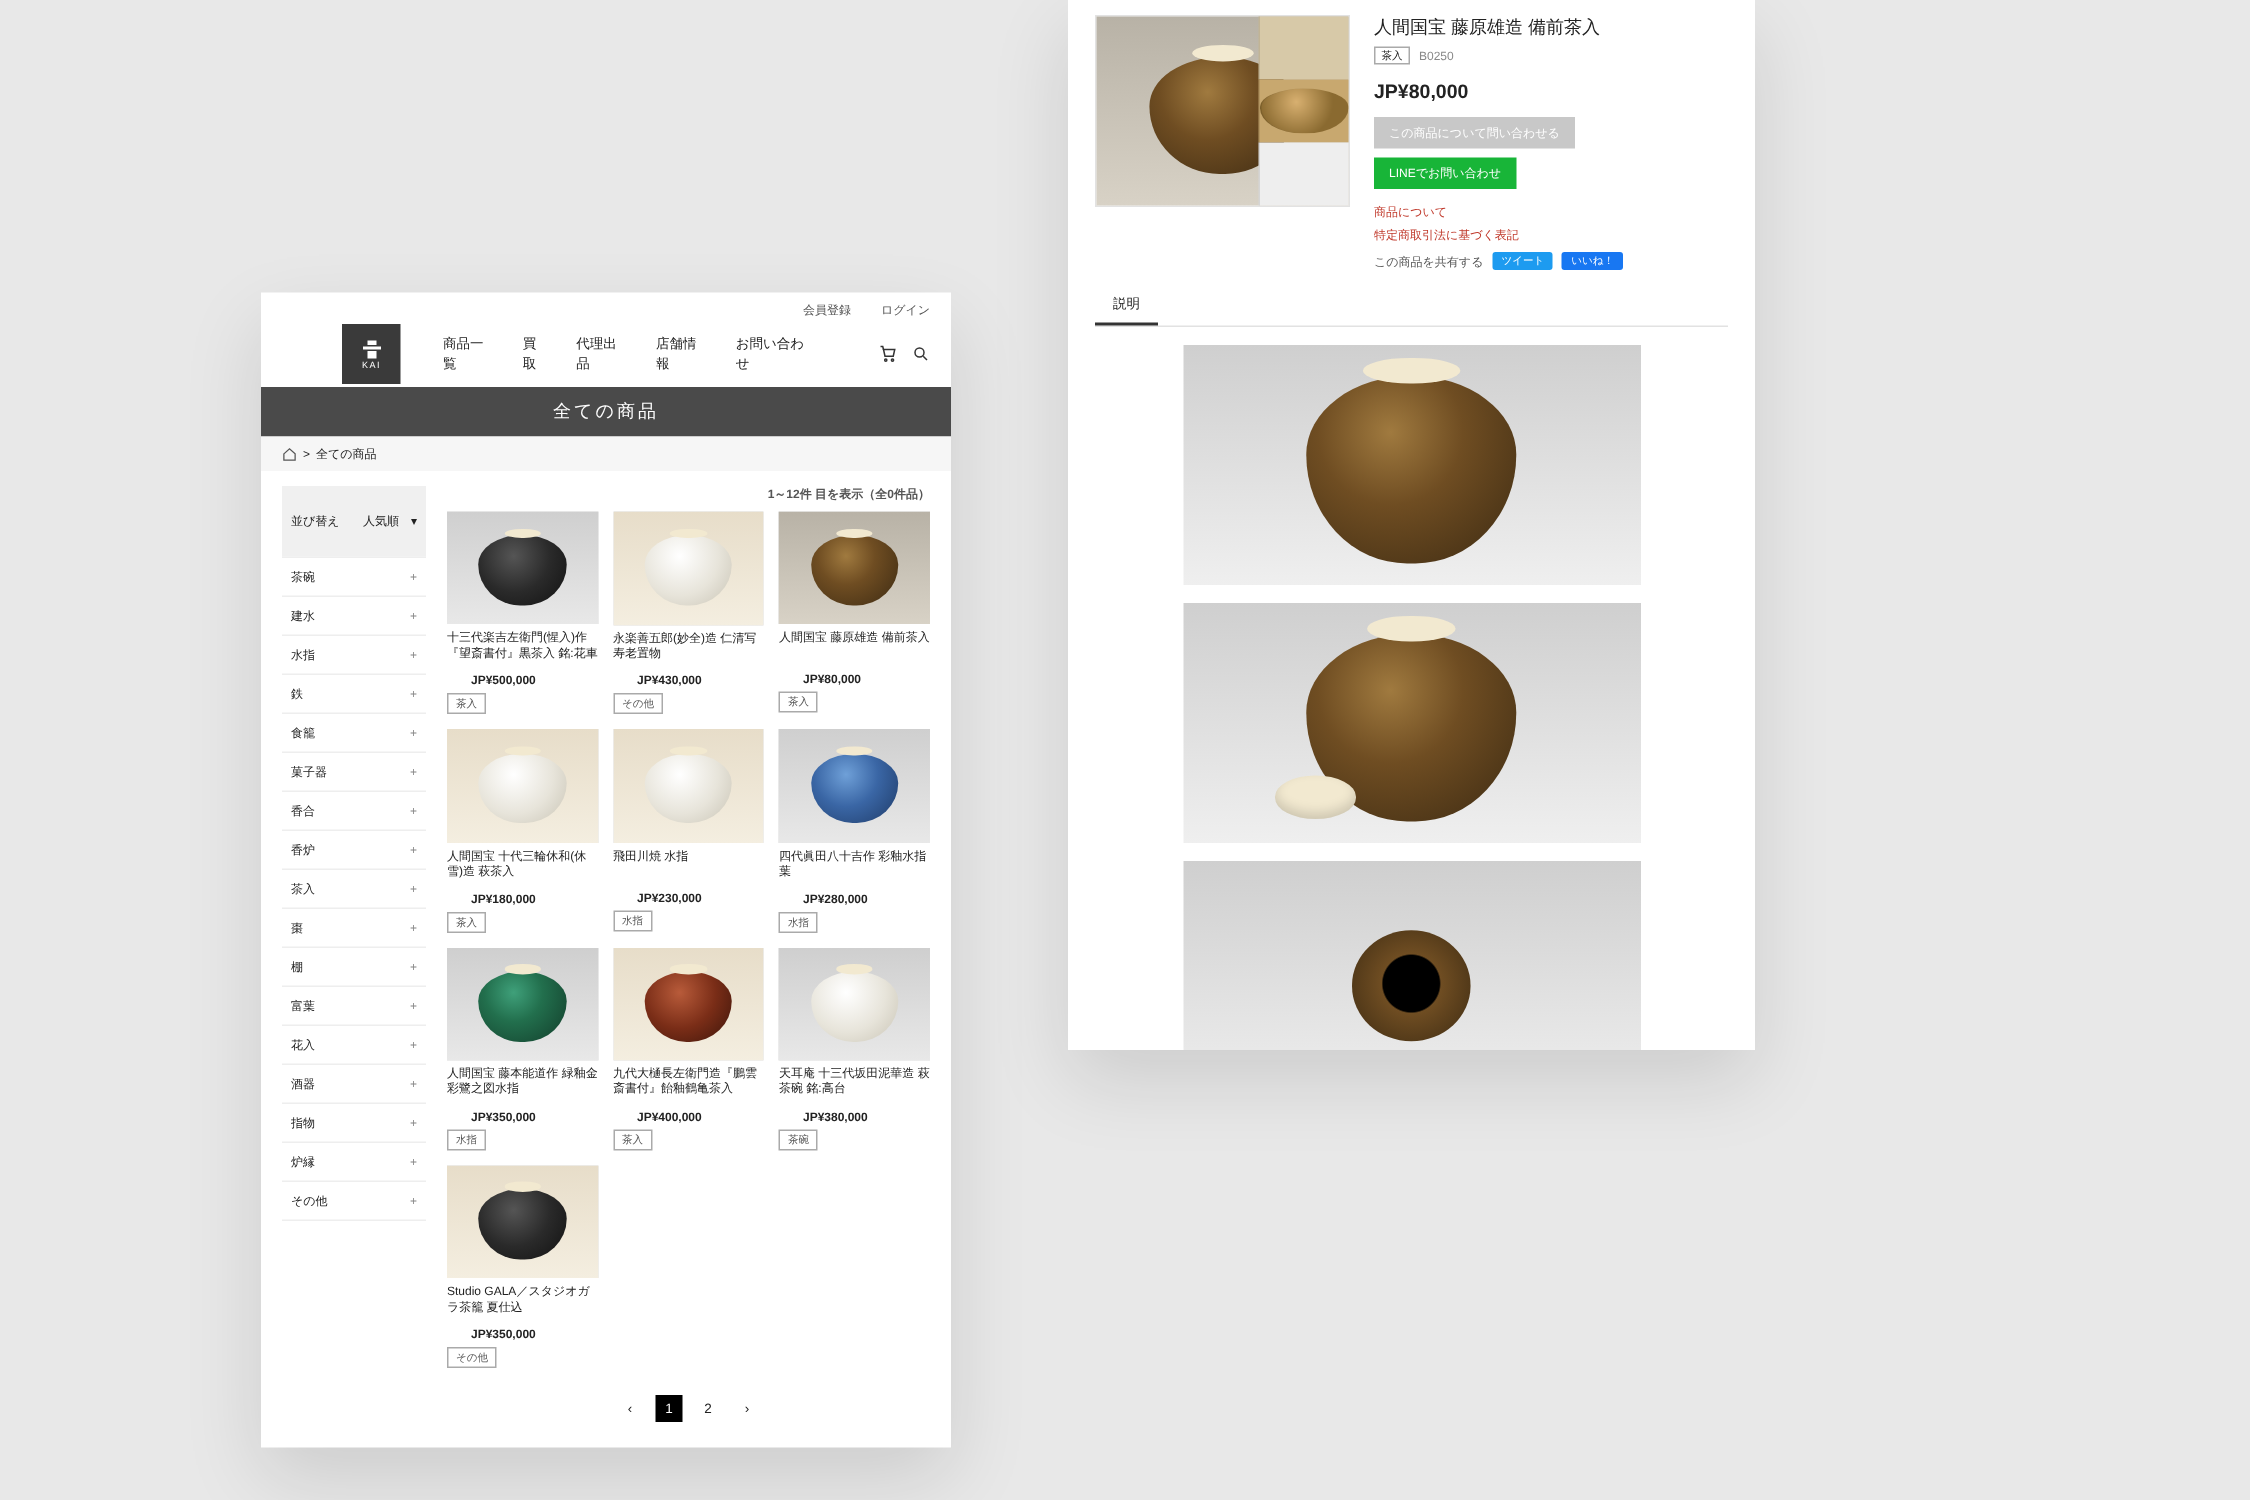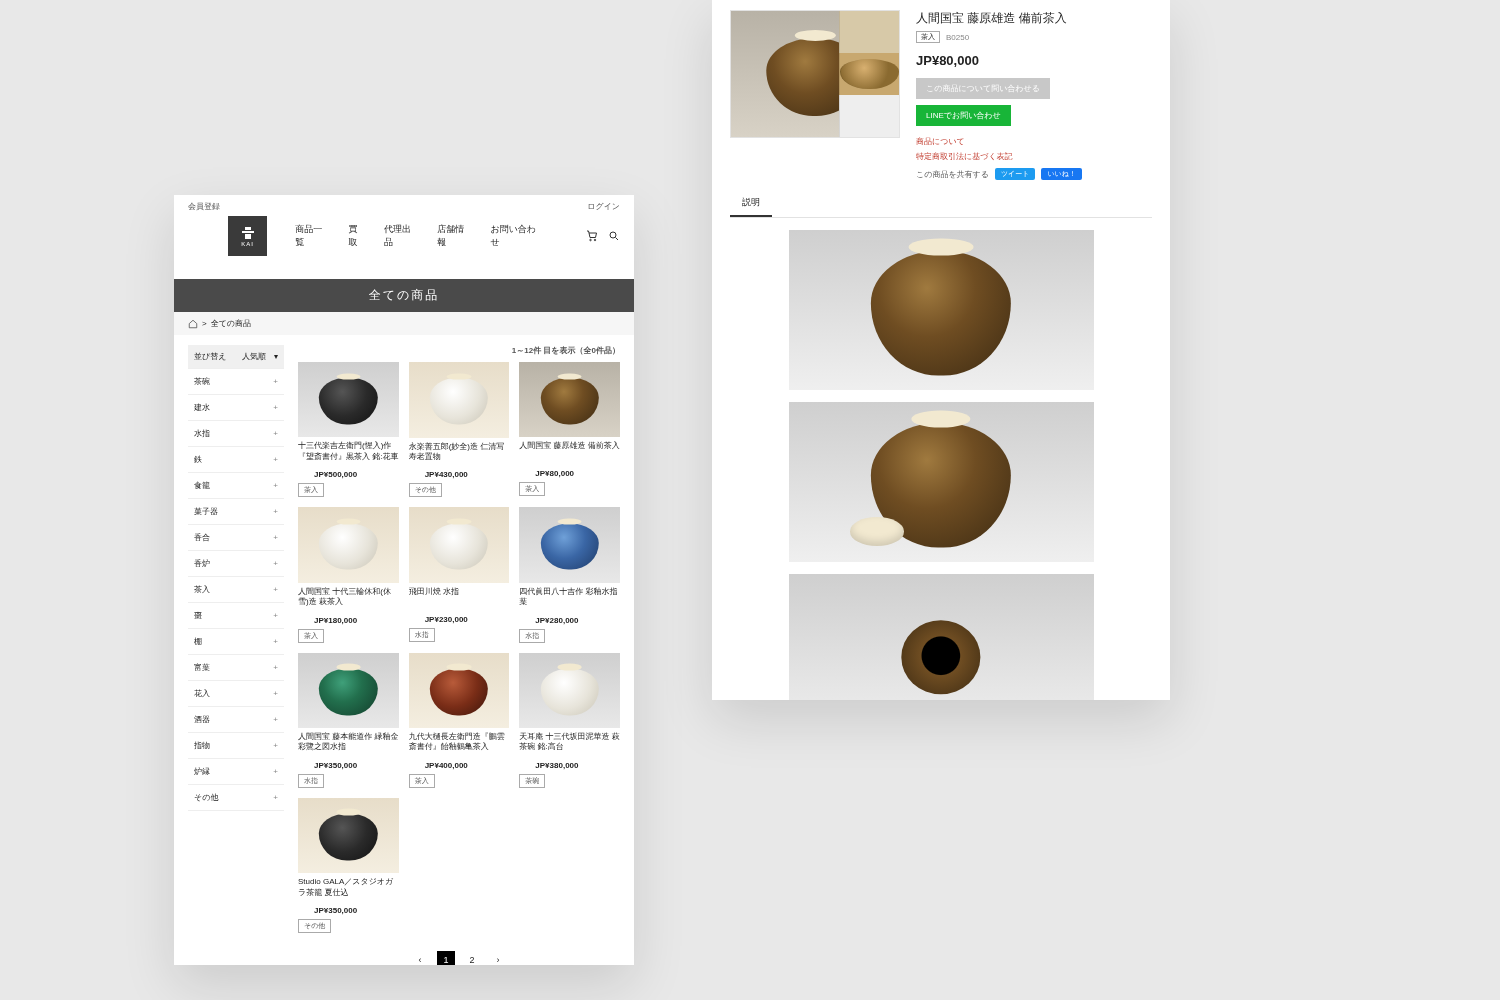--- a/index.html
+++ b/index.html
@@ -10,39 +10,39 @@
     width:1500px; height:1000px;
     overflow:hidden;
   }
   .stage { position:relative; width:1500px; height:1000px; }
   .panel {
     position:absolute; background:#fff;
     box-shadow:0 20px 50px rgba(0,0,0,.12);
   }
   
   .left { left:174px; top:195px; width:460px; height:770px; overflow:hidden; }
-  .util-links { display:flex; justify-content:space-between; gap:10px; padding:6px 14px 0; font-size:8px; color:#555; }
+  .util-links { display:flex; justify-content:flex-end; gap:20px; padding:6px 14px 0; font-size:8px; color:#555; }
   .util-links a { cursor:pointer; }
-  .topbar { display:flex; align-items:center; padding:4px 14px 23px; gap:28px;margin-left:40px; }
+  .topbar { display:flex; align-items:center; padding:4px 14px 2px; gap:28px;margin-left:40px; }
   .logo {
     width:40px; height:40px; background:#3a3a3a;
     display:flex; flex-direction:column; align-items:center; justify-content:center;
     color:#fff; font-size:6px; letter-spacing:1px;
   }
   .logo svg { display:block; }
   .nav { display:flex; gap:18px; font-size:9px; margin-left:auto; }
   .nav span { cursor:pointer; }
   .icons { display:flex; gap:10px; margin-left:14px; }
   .icons svg { width:12px; height:12px; }
   .banner { background:#4a4a4a; color:#fff; text-align:center; padding:8px 0; font-size:12px; letter-spacing:2px; }
   .crumb { background:#f6f6f6; padding:6px 14px; font-size:8px; display:flex; align-items:center; gap:4px;}
   .content { display:flex; padding:10px 14px 20px; gap:14px; }
   .sidebar { width:96px; flex-shrink:0; }
   .sort-row { display:flex; background:#f0f0f0; font-size:8px; }
-  .sort-row div { flex:1; padding:6px 6px; }
+  .sort-row div { flex:1; padding:18px 6px; }
   .sort-row .sel { display:flex; justify-content:space-between; align-items:center; }
   .cat-list { border-top:1px solid #eee; }
   .cat-item {
     display:flex; justify-content:space-between; align-items:center;
     padding:7px 6px; border-bottom:1px solid #eee; font-size:8px;
     cursor:pointer;
   }
   .cat-item .plus { color:#888; }
   .grid-area { flex:1; }
   .count { text-align:right; font-size:8px; color:#555; margin-bottom:6px;font-weight:bold; }

